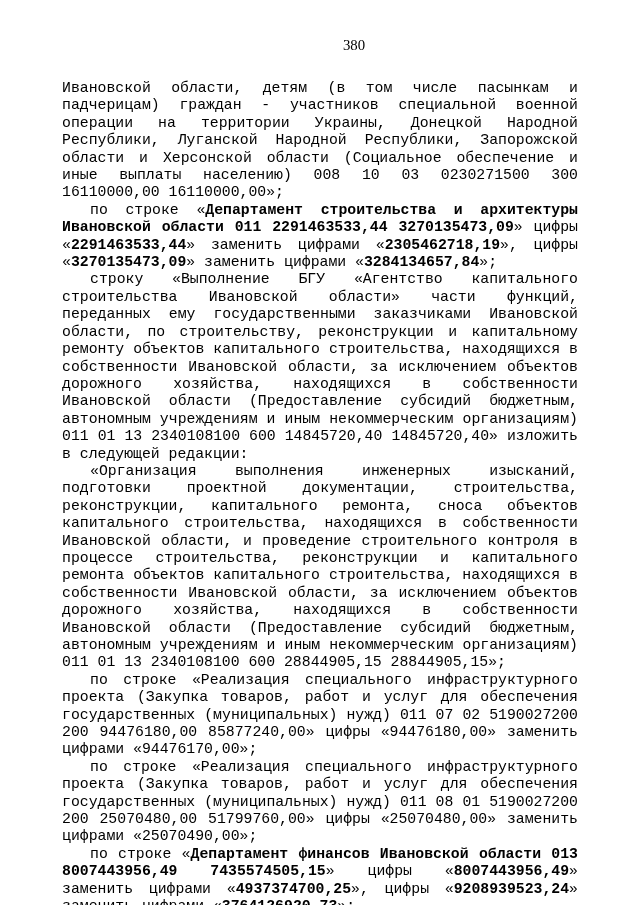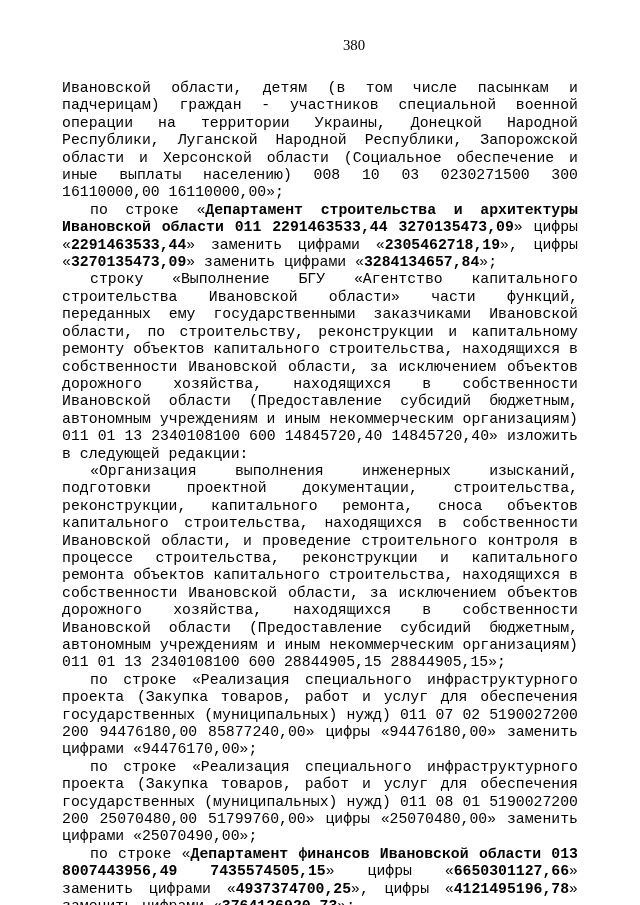--- a/index.html
+++ b/index.html
@@ -53,15 +53,15 @@
 
 <div class="page">
   <div class="page-number">380</div>
   <div class="content">
       <p class="para"><span>Ивановской области, детям (в том числе пасынкам и падчерицам) граждан - участников специальной военной операции на территории Украины, Донецкой Народной Республики, Луганской Народной Республики, Запорожской области и Херсонской области (Социальное обеспечение и иные выплаты населению) 008 10 03 0230271500 300 16110000,00 16110000,00»;</span></p>
       <p class="para indent"><span>по строке «</span><b>Департамент строительства и архитектуры Ивановской области 011 2291463533,44 3270135473,09</b><span>» цифры «</span><b>2291463533,44</b><span>» заменить цифрами «</span><b>2305462718,19</b><span>», цифры «</span><b>3270135473,09</b><span>» заменить цифрами «</span><b>3284134657,84</b><span>»;</span></p>
       <p class="para indent"><span>строку «Выполнение БГУ «Агентство капитального строительства Ивановской области» части функций, переданных ему государственными заказчиками Ивановской области, по строительству, реконструкции и капитальному ремонту объектов капитального строительства, находящихся в собственности Ивановской области, за исключением объектов дорожного хозяйства, находящихся в собственности Ивановской области (Предоставление субсидий бюджетным, автономным учреждениям и иным некоммерческим организациям) 011 01 13 2340108100 600 14845720,40 14845720,40» изложить в следующей редакции:</span></p>
       <p class="para indent"><span>«Организация выполнения инженерных изысканий, подготовки проектной документации, строительства, реконструкции, капитального ремонта, сноса объектов капитального строительства, находящихся в собственности Ивановской области, и проведение строительного контроля в процессе строительства, реконструкции и капитального ремонта объектов капитального строительства, находящихся в собственности Ивановской области, за исключением объектов дорожного хозяйства, находящихся в собственности Ивановской области (Предоставление субсидий бюджетным, автономным учреждениям и иным некоммерческим организациям) 011 01 13 2340108100 600 28844905,15 28844905,15»;</span></p>
       <p class="para indent"><span>по строке «Реализация специального инфраструктурного проекта (Закупка товаров, работ и услуг для обеспечения государственных (муниципальных) нужд) 011 07 02 5190027200 200 94476180,00 85877240,00» цифры «94476180,00» заменить цифрами «94476170,00»;</span></p>
       <p class="para indent"><span>по строке «Реализация специального инфраструктурного проекта (Закупка товаров, работ и услуг для обеспечения государственных (муниципальных) нужд) 011 08 01 5190027200 200 25070480,00 51799760,00» цифры «25070480,00» заменить цифрами «25070490,00»;</span></p>
-      <p class="para indent"><span>по строке «</span><b>Департамент финансов Ивановской области 013 8007443956,49 7435574505,15</b><span>» цифры «</span><b>6650301127,66</b><span>» заменить цифрами «</span><b>4937374700,25</b><span>», цифры «</span><b>4121495196,78</b><span>» заменить цифрами «</span><b>3764126920,73</b><span>»;</span></p>
+      <p class="para indent"><span>по строке «</span><b>Департамент финансов Ивановской области 013 8007443956,49 7435574505,15</b><span>» цифры «</span><b>8007443956,49</b><span>» заменить цифрами «</span><b>4937374700,25</b><span>», цифры «</span><b>9208939523,24</b><span>» заменить цифрами «</span><b>3764126920,73</b><span>»;</span></p>
     </div>
 </div>
 
 </body></html>

